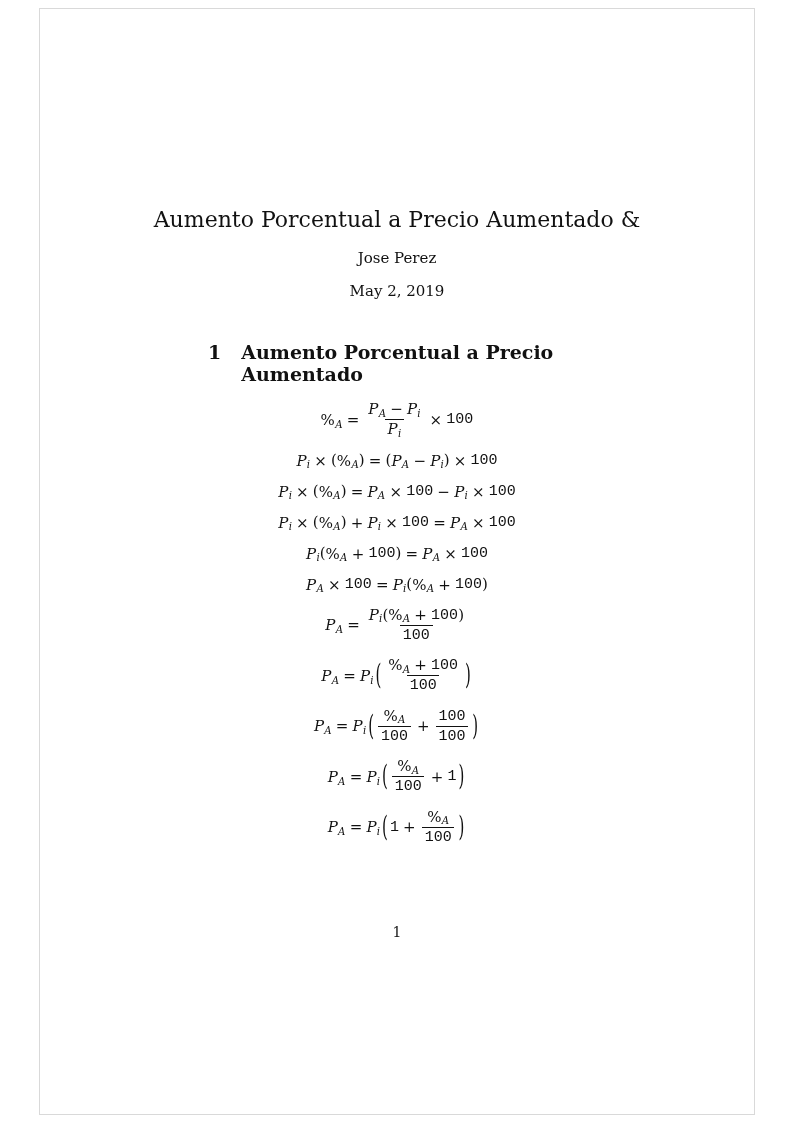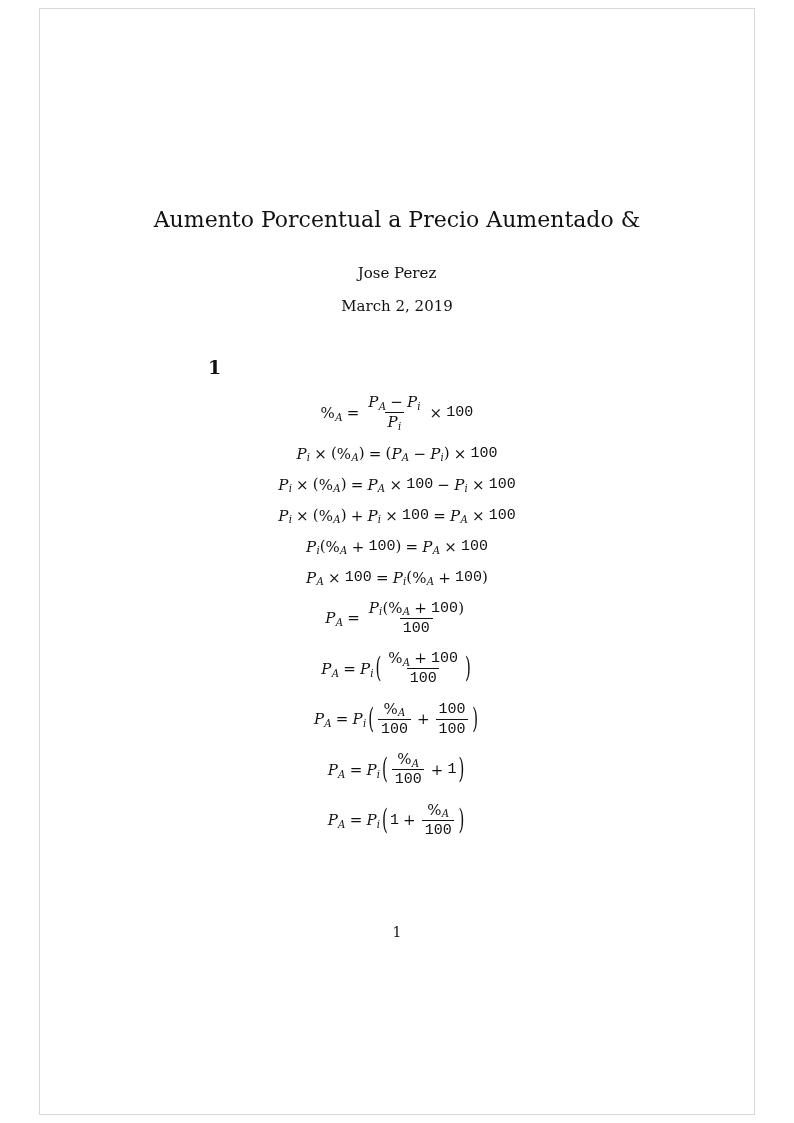--- a/index.html
+++ b/index.html
@@ -20,21 +20,21 @@
   .titleblock{
     margin-top:205px;
     text-align:center;
   }
   .doc-title-line{
     font-size:22px;
     line-height:30px;
     font-weight:400;
   }
   .author{
-    margin-top:29px;
+    margin-top:14px;
     font-size:15px;
   }
   .date{
     margin-top:15px;
     font-size:15px;
   }
   .section{
     margin-top:41px;
     padding:0 177px;
     font-size:19px;
@@ -102,25 +102,26 @@
 </style>
 </head>
 <body>
 
 <div class="sheet">
   <div class="frame"></div>
 
   <div class="titleblock">
     <div class="doc-title-line">Aumento Porcentual a Precio Aumentado &amp;</div>
     <div class="author">Jose Perez</div>
-    <div class="date">March 2, 2019</div>
+    <div class="date">May 2, 2019</div>
   </div>
 
   <div class="section">
     <span class="num">1</span>
+    <span>Aumento Porcentual a Precio Aumentado</span>
   </div>
 
   <div class="equations">
       <div class="eq">
         <span class="sym"><span class="base up">%</span><sub>A</sub></span>
         <span class="op">=</span>
         <span class="frac">
           <span class="fnum">
             <span class="sym"><span class="base">P</span><sub>A</sub></span>
             <span class="op">−</span>

